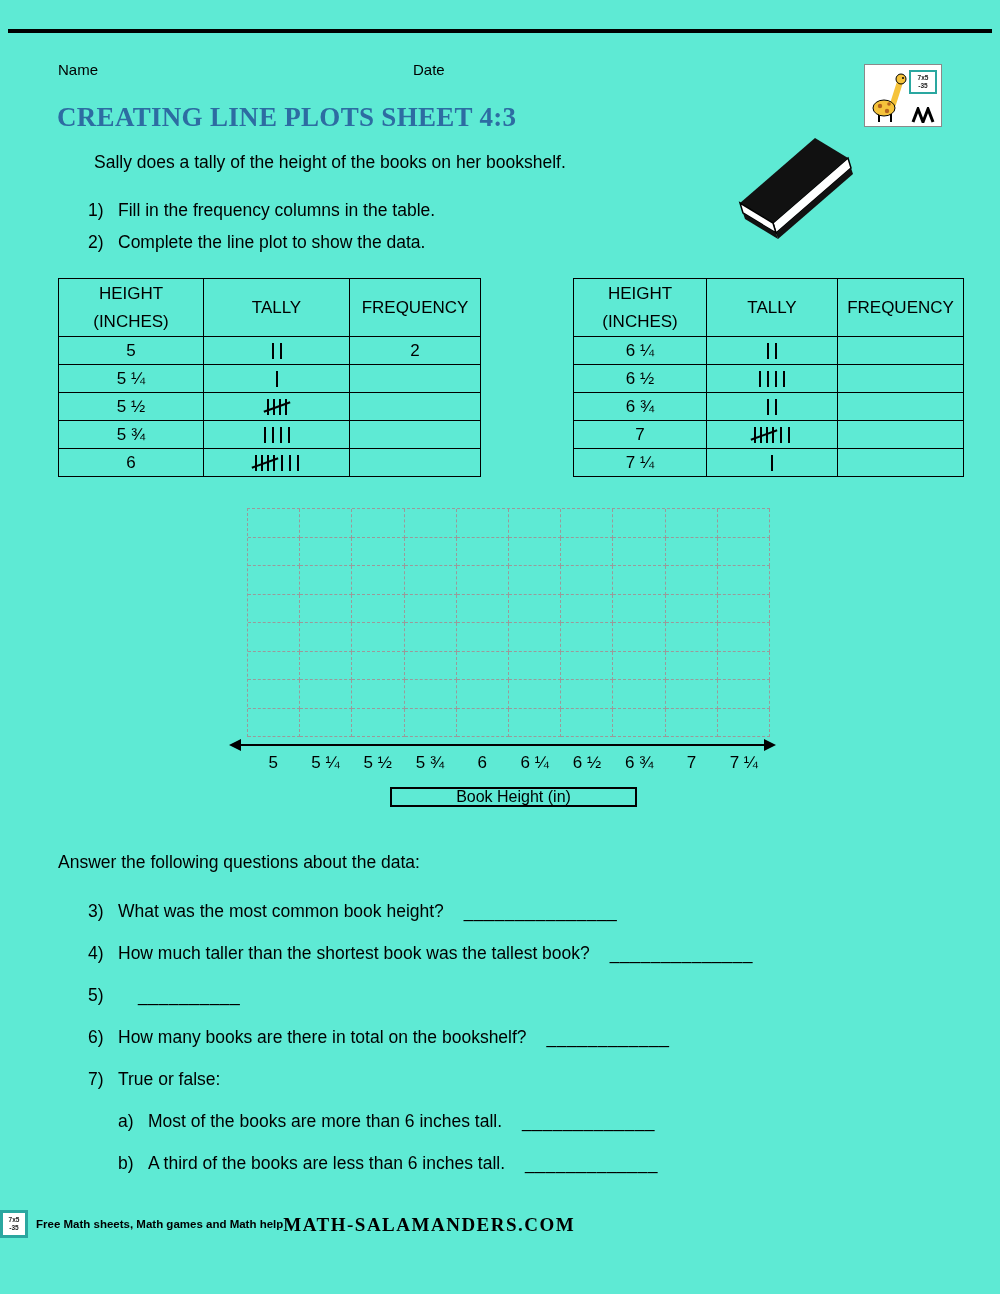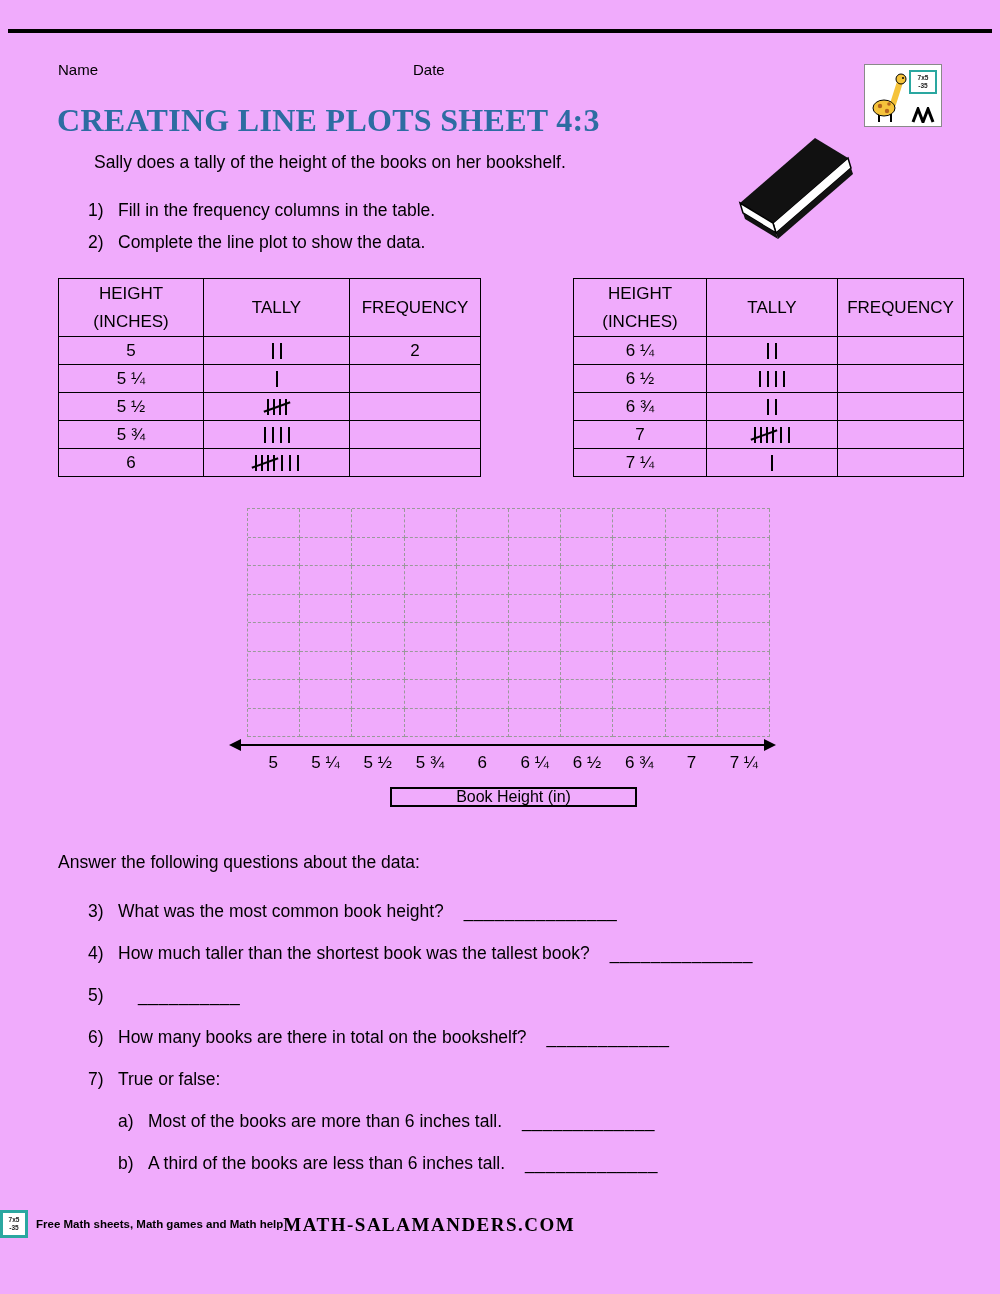--- a/index.html
+++ b/index.html
@@ -1,30 +1,30 @@
 <!DOCTYPE html>
 <html><head>
 <meta charset="utf-8">
 <style>
   html,body{margin:0;padding:0;background:#fff;}
-  .page{position:relative;width:1000px;height:1294px;background:#f0abfc;color:#000;
+  .page{position:relative;width:1000px;height:1294px;background:#5eead4;color:#000;
         font-family:"Liberation Sans",sans-serif;overflow:hidden;}
   .top-rule{position:absolute;top:29px;left:8px;width:984px;height:4px;background:#000;}
   .hdr-label{position:absolute;top:61px;font-size:15px;}
   #name-label{left:58px;}
   #date-label{left:413px;}
   .logo-box{position:absolute;left:864px;top:64px;width:76px;height:61px;border:1px solid #8a8a8a;background:#fff;}
   .logo-inner{position:relative;width:100%;height:100%;}
   .giraffe{position:absolute;left:2px;bottom:2px;}
   .logo-board{position:absolute;right:4px;top:5px;width:24px;height:20px;border:2px solid #2aa7a0;background:#fff;
               font-size:6.5px;font-weight:bold;line-height:1.25;display:flex;flex-direction:column;
               align-items:center;justify-content:center;color:#222;}
   .logo-m{position:absolute;right:4px;bottom:3px;}
   .title{position:absolute;left:57px;top:102px;margin:0;font-family:"Liberation Serif",serif;
-         font-weight:bold;font-size:32px;color:#2d6ca2;letter-spacing:.3px;}
+         font-weight:bold;font-size:27px;color:#2d6ca2;letter-spacing:.3px;}
   .intro{position:absolute;left:58px;top:152px;font-size:17.5px;margin-left:36px;}
   .book{position:absolute;left:710px;top:128px;}
   .instructions{position:absolute;left:88px;top:200px;font-size:17.5px;}
   .instr-row{display:flex;margin-bottom:11px;line-height:21px;}
   .instr-num{width:30px;flex:none;}
   .tbl{position:absolute;top:278px;}
   #table-left{left:58px;}
   #table-right{left:573px;}
   table{border-collapse:collapse;table-layout:fixed;}
   th,td{border:1.5px solid #000;text-align:center;padding:0;font-weight:normal;}

